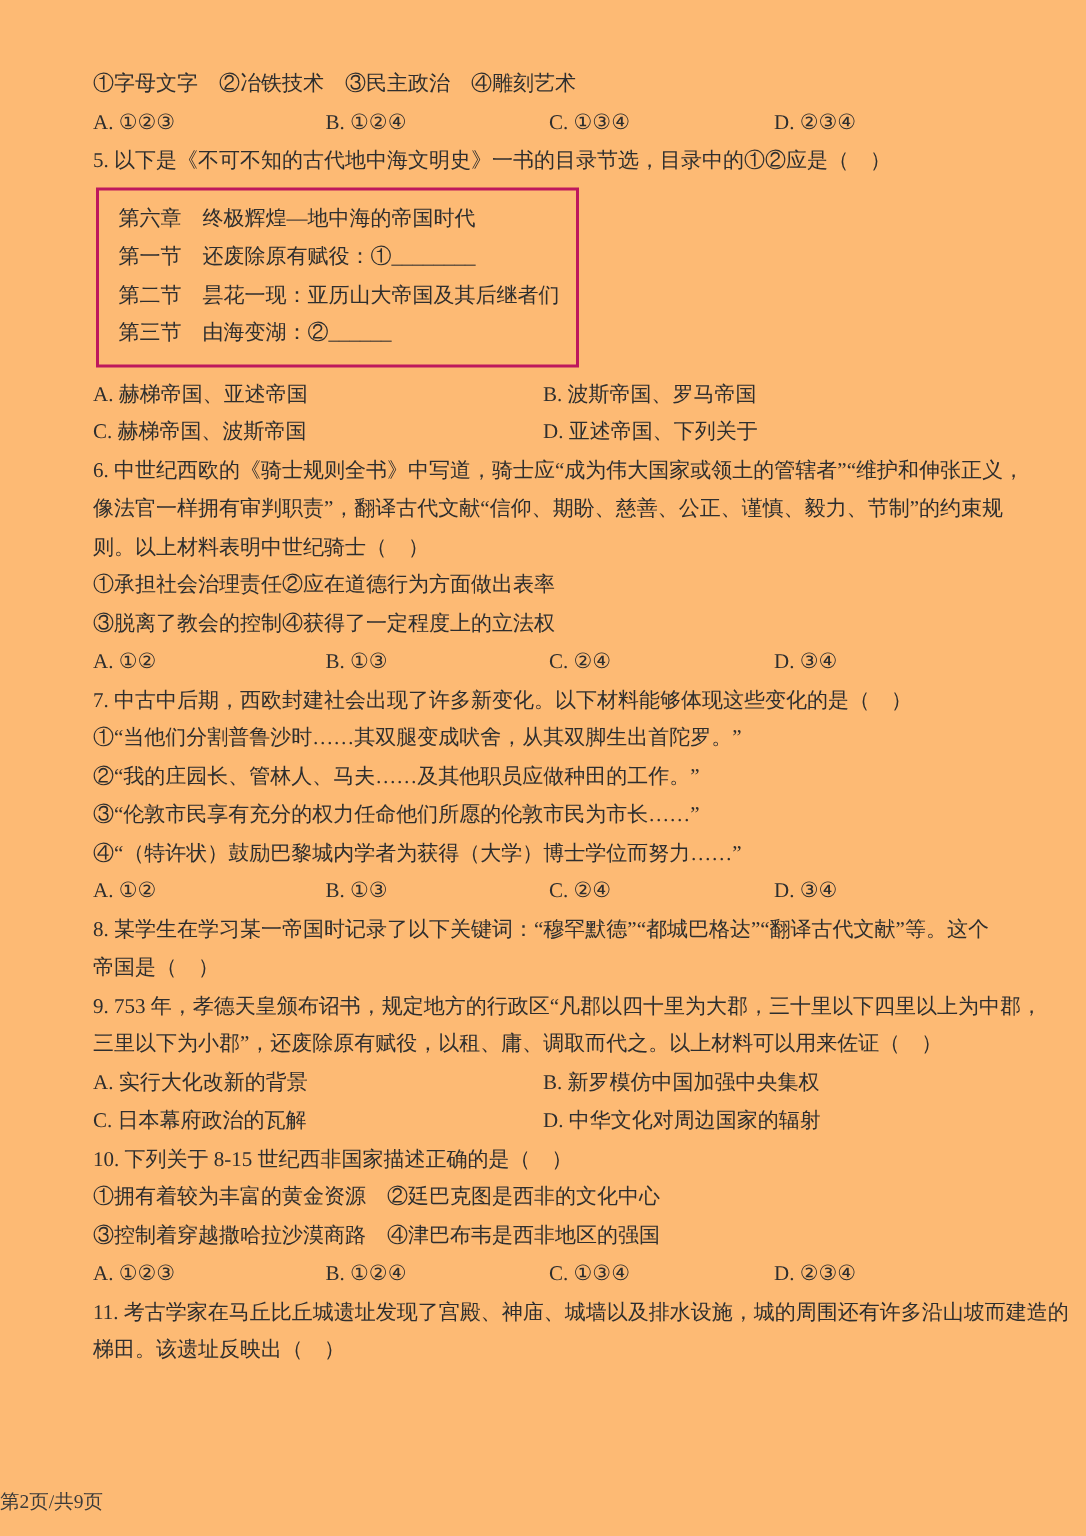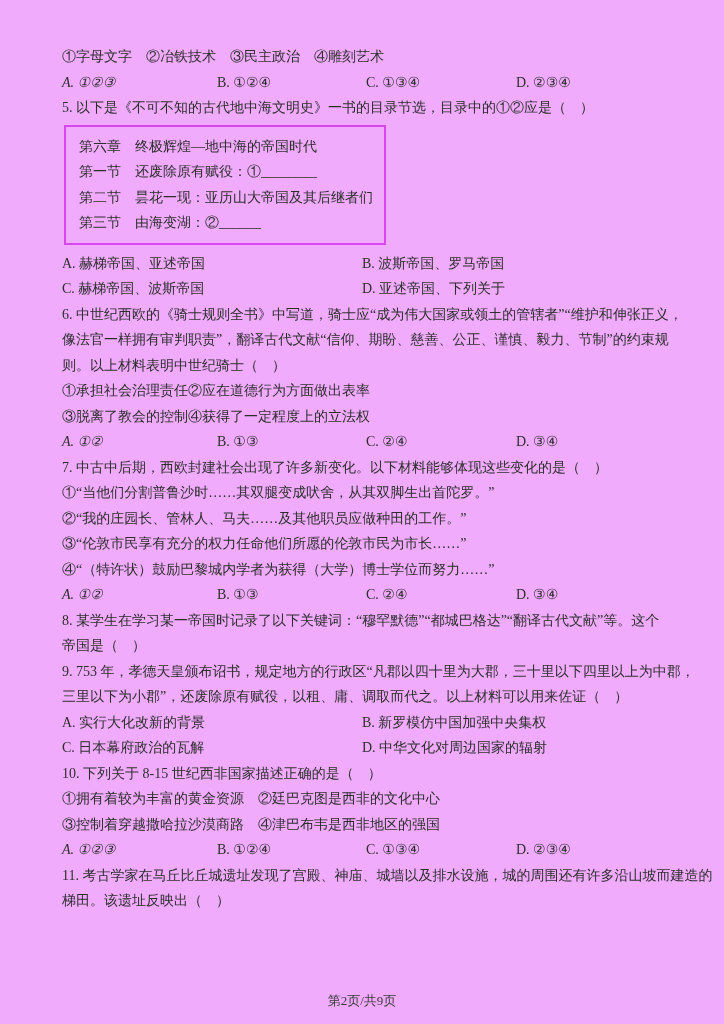--- a/index.html
+++ b/index.html
@@ -4,58 +4,57 @@
 <style>
   html, body {
     margin: 0;
     padding: 0;
     background: #ffffff;
   }
   .page {
     position: relative;
     width: 724px;
     height: 1024px;
-    background: #f0abfc;
+    background: #fdba74;
     overflow: hidden;
     font-family: "Liberation Serif", "DejaVu Serif", serif;
     color: #2e2e2e;
   }
   .content {
     padding: 44px 50px 0 62px;
     font-size: 14px;
     line-height: 25.5px;
   }
   .line {
     white-space: nowrap;
   }
   .opt-row {
     display: flex;
     white-space: nowrap;
   }
   .opt-row .opt {
     flex: 0 0 auto;
   }
-  .opt-row.four .opt:nth-child(1) { width: 155px; font-style: italic; }
+  .opt-row.four .opt:nth-child(1) { width: 155px; }
   .opt-row.four .opt:nth-child(2) { width: 149px; }
   .opt-row.four .opt:nth-child(3) { width: 150px; }
   .opt-row.two .opt:nth-child(1) { width: 300px; }
   .toc-box {
     box-sizing: border-box;
     width: 322px;
-    border: 2px solid #d946ef;
+    border: 2px solid #be185d;
     padding: 7px 13px;
     margin: 4px 0 6px 2px;
     line-height: 25.5px;
   }
   .footer {
     position: absolute;
     left: 0;
     right: 0;
     bottom: 14px;
-    text-align: center;
     font-size: 13px;
     color: #3a3a3a;
   }
 </style>
 </head>
 <body>
 
 <div class="page">
   <div class="content">
 

